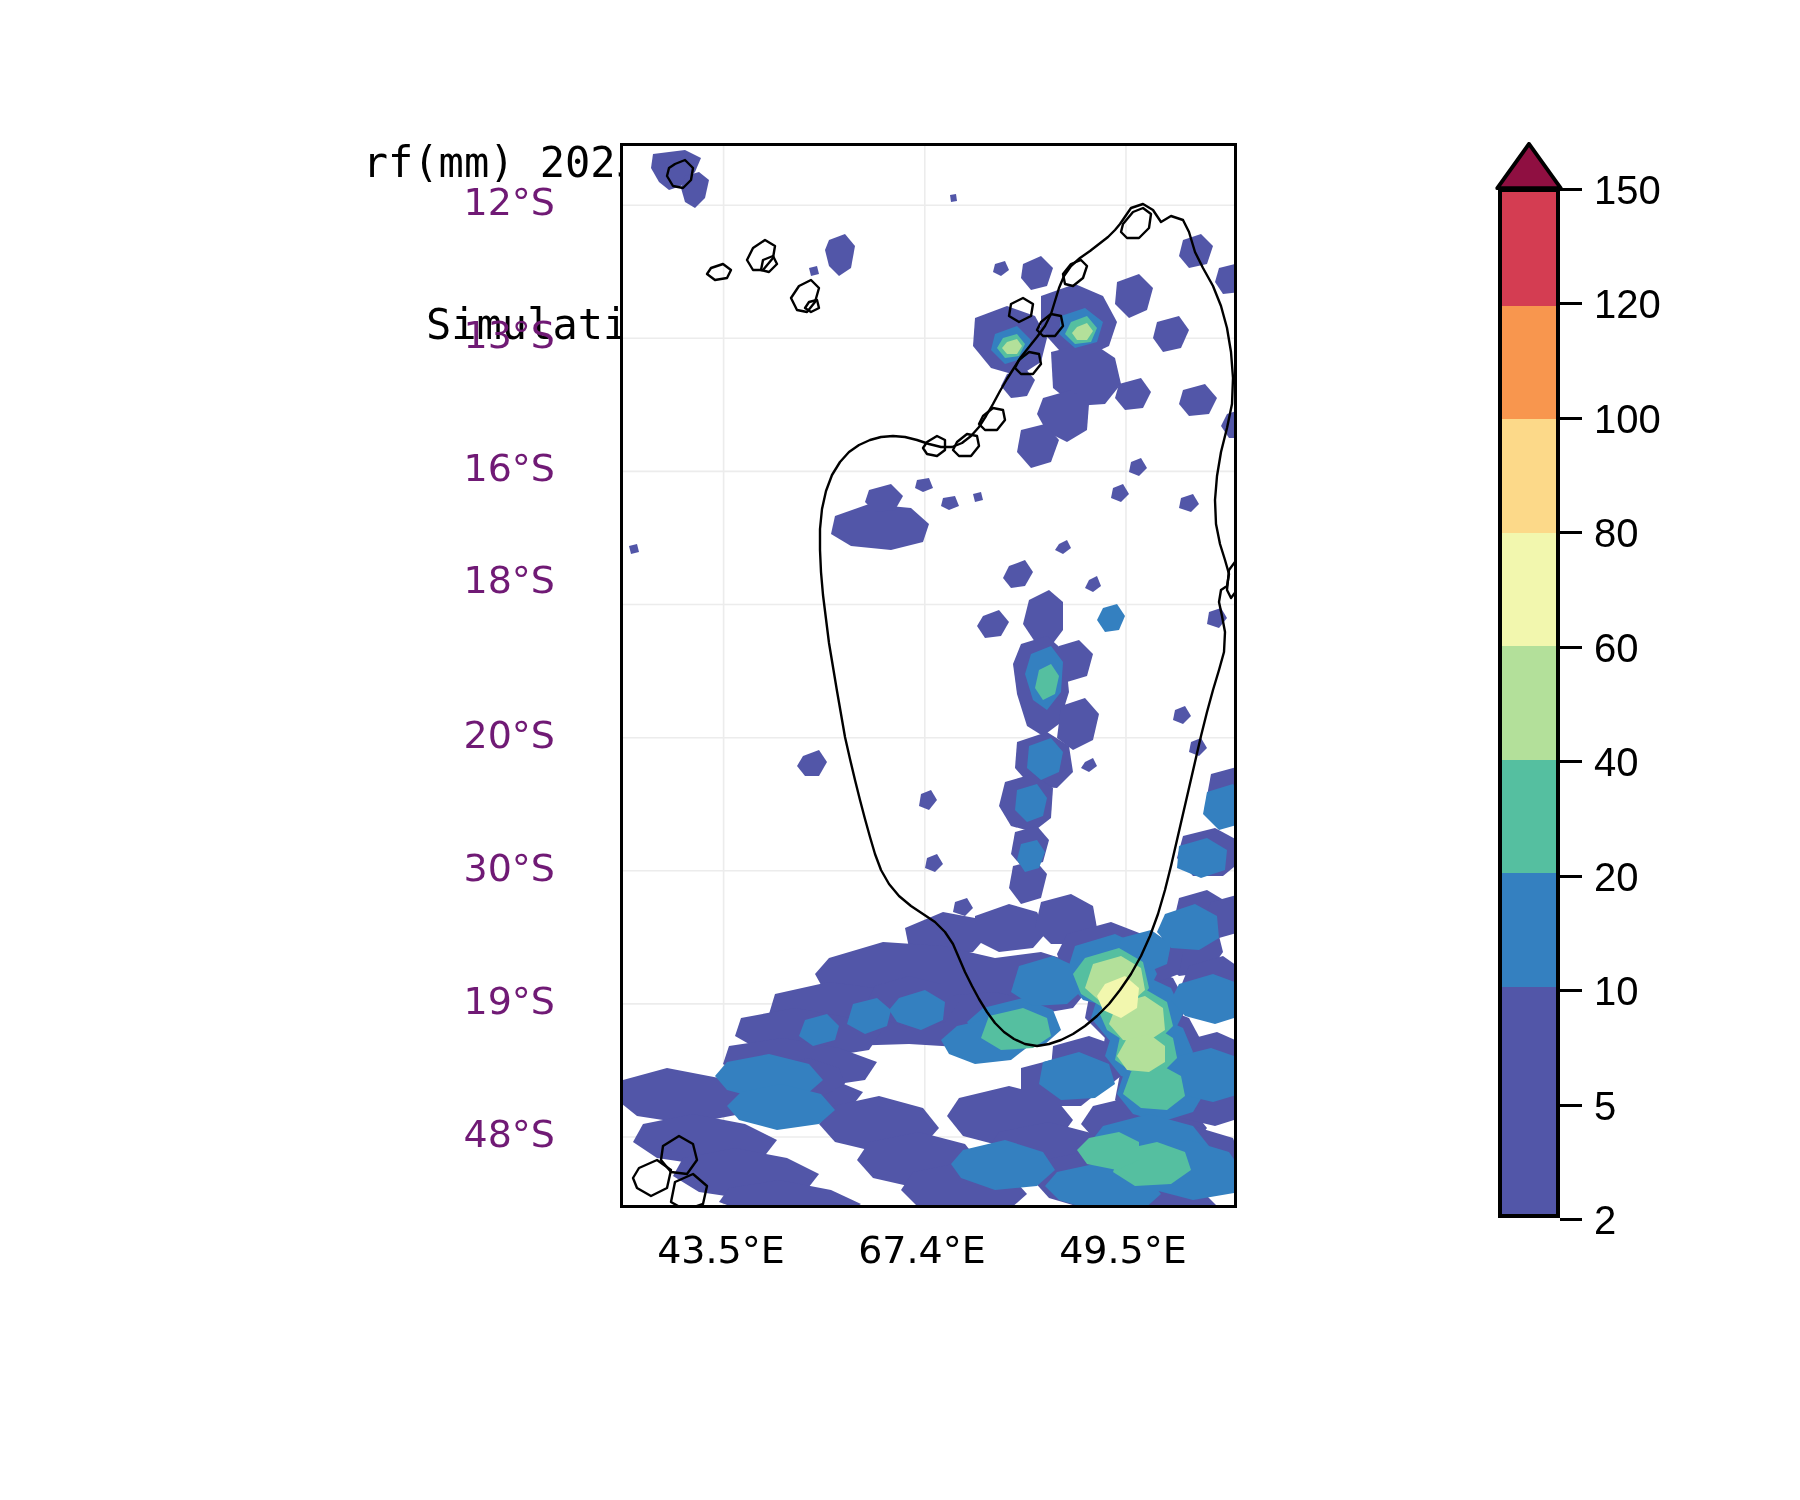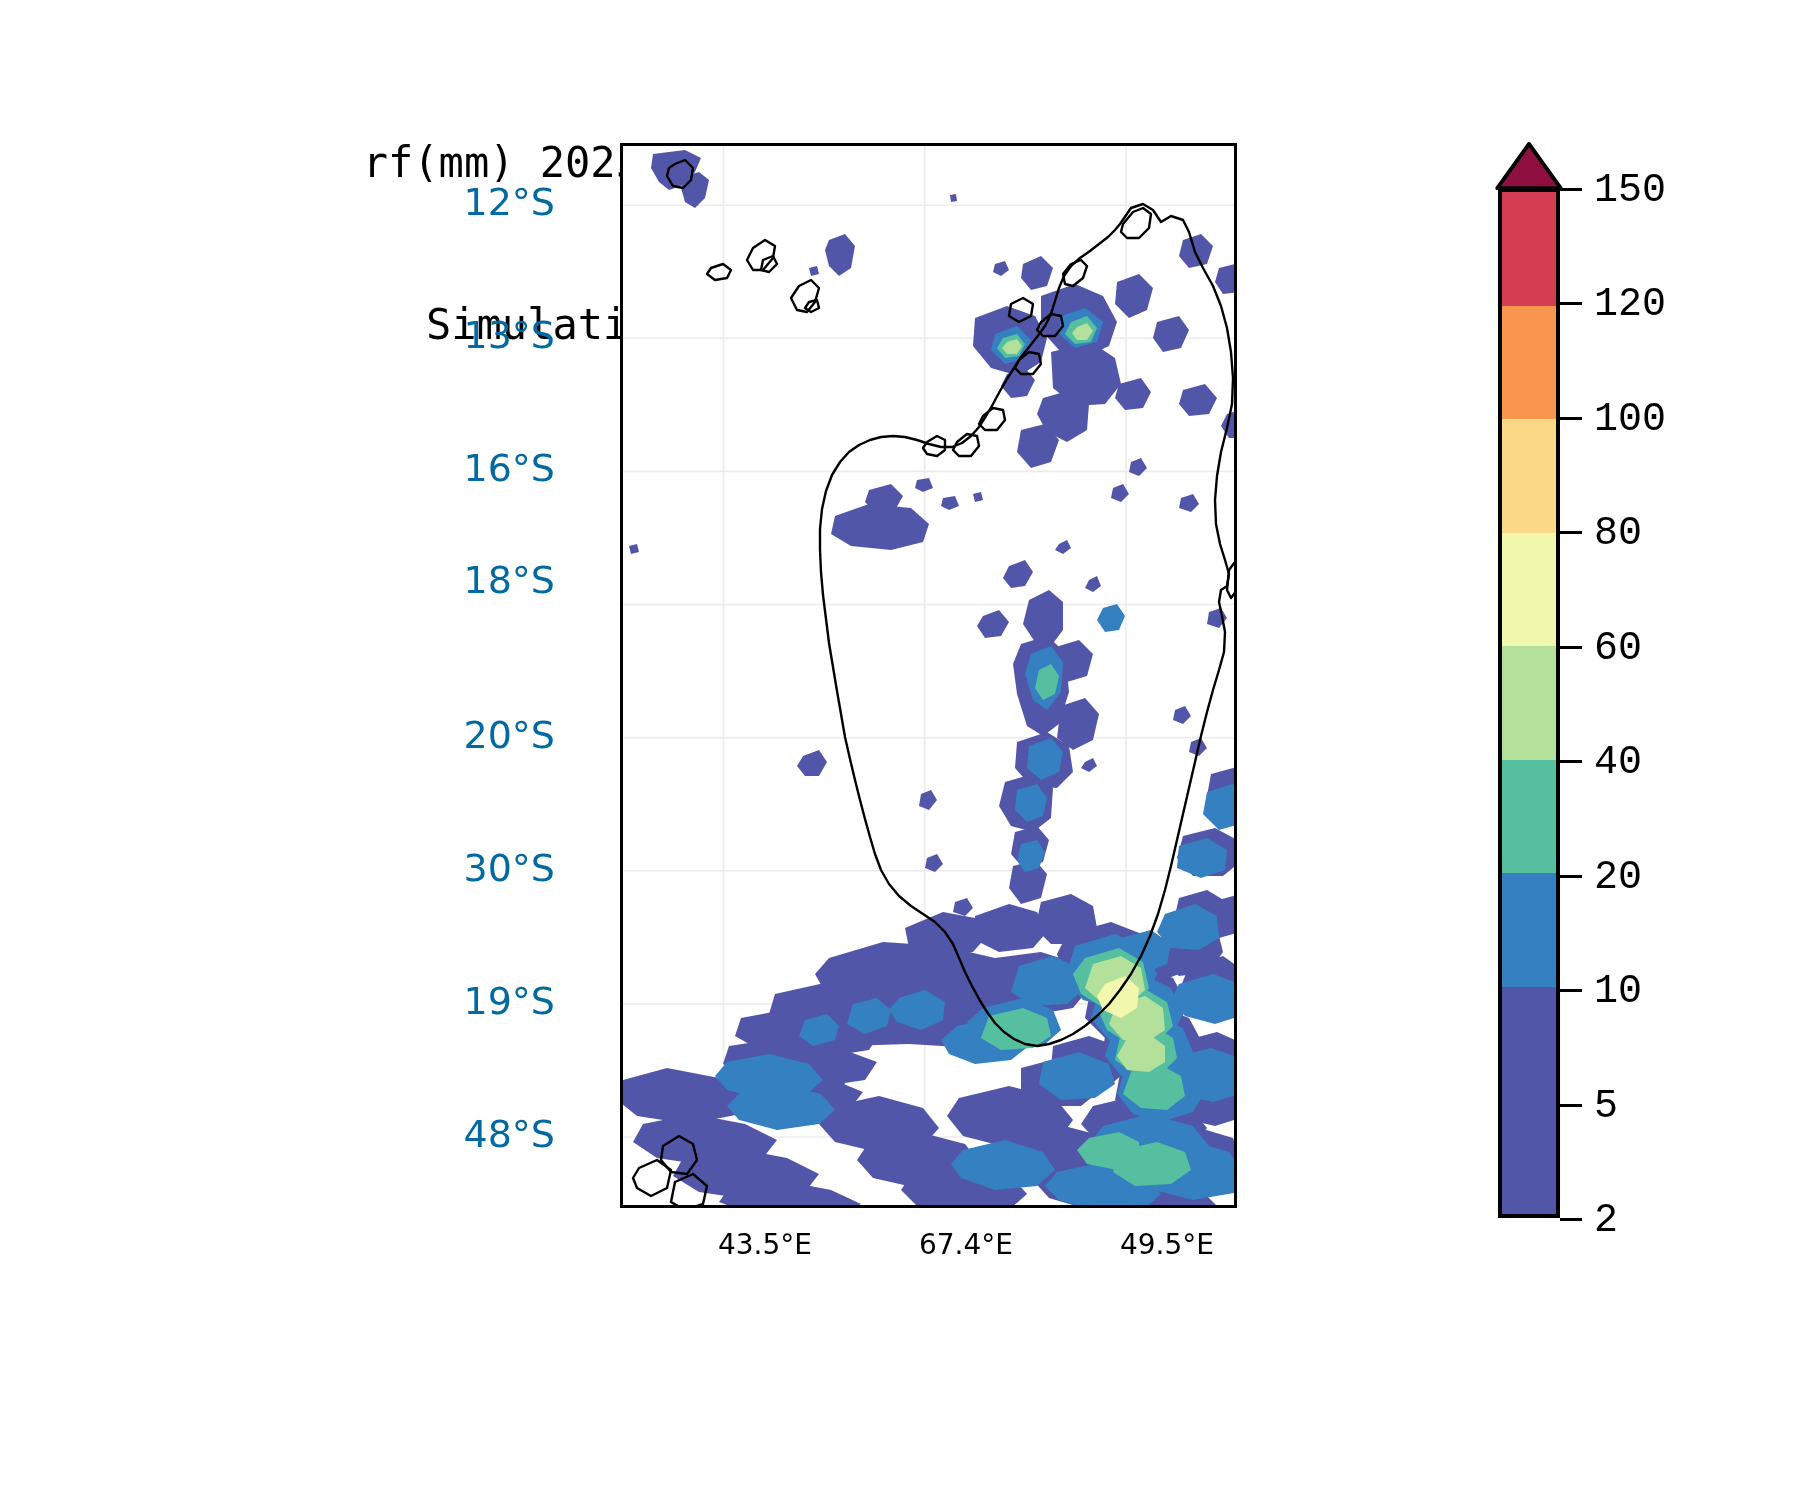--- a/index.html
+++ b/index.html
@@ -14,36 +14,36 @@
        font-size:42px;line-height:54px;color:#000;letter-spacing:0px;white-space:pre;}
   .title-line{display:block;}
 
   
   #axes{position:absolute;left:620px;top:143px;width:617px;height:1065px;
         background:#ffffff;box-sizing:border-box;border:3px solid #000;overflow:hidden;}
   #axes-inner{position:absolute;left:0;top:0;width:100%;height:100%;}
 
   
   .ytick{position:absolute;right:1245px;transform:translateY(-50%);
-         font-size:38px;color:#0369a1;white-space:nowrap;
+         font-size:38px;color:#701a75;white-space:nowrap;
          font-family:"DejaVu Sans","Liberation Sans",sans-serif;}
   .xtick{position:absolute;top:1228px;transform:translateX(-50%);
-         font-size:28px;color:#000;white-space:nowrap;
-         font-family:"DejaVu Sans","Liberation Sans",sans-serif;margin-left:44px;}
+         font-size:38px;color:#000;white-space:nowrap;
+         font-family:"DejaVu Sans","Liberation Sans",sans-serif;}
 
   
   #cbar-wrap{position:absolute;left:1498px;top:143px;width:300px;height:1083px;}
   #cbar{position:absolute;left:0;top:45px;width:62px;height:1030px;
         border:4px solid #000;box-sizing:border-box;}
   .cbseg{position:absolute;left:0;width:100%;}
   #cbar-arrow{position:absolute;left:-4px;top:-1px;width:70px;height:50px;}
   .cbtick{position:absolute;left:62px;width:22px;height:3px;background:#000;}
   .cblabel{position:absolute;left:96px;transform:translateY(-50%);
         font-size:40px;color:#000;white-space:nowrap;
-        font-family:Liberation Mono, monospace;}
+        font-family:Liberation Sans, sans-serif;}
 
   svg{display:block;}
 </style>
 </head>
 <body>
 
 <div id="fig">
 
   <div class="title-block">
     <span class="title-line">rf(mm) 20251001_12 to 20251001_15</span>

